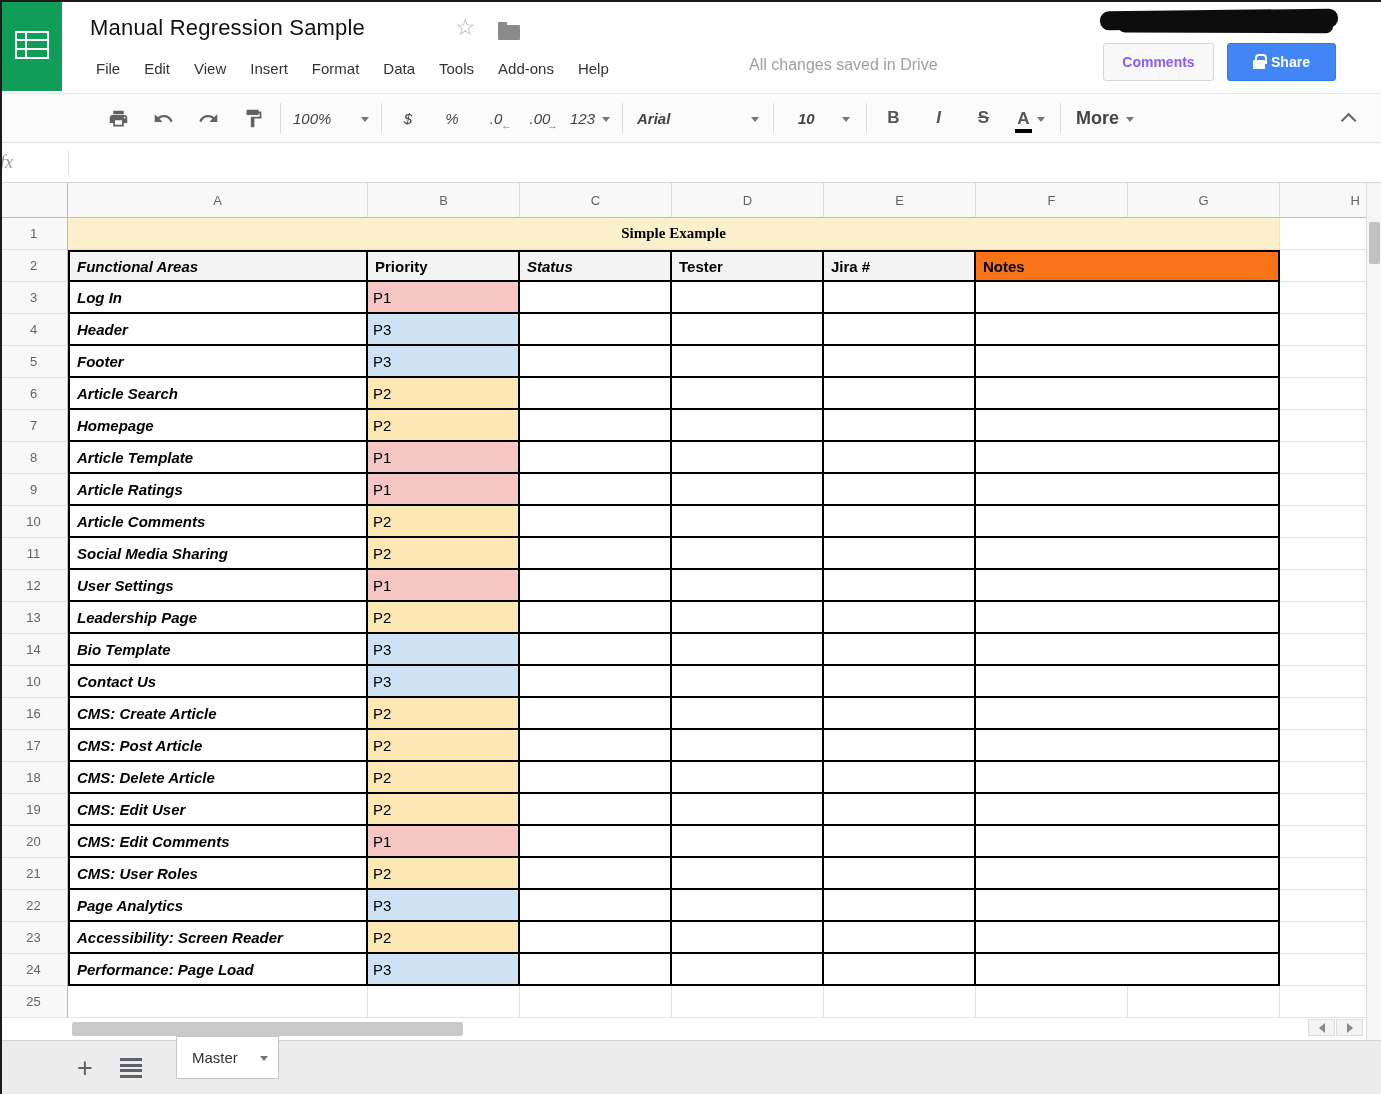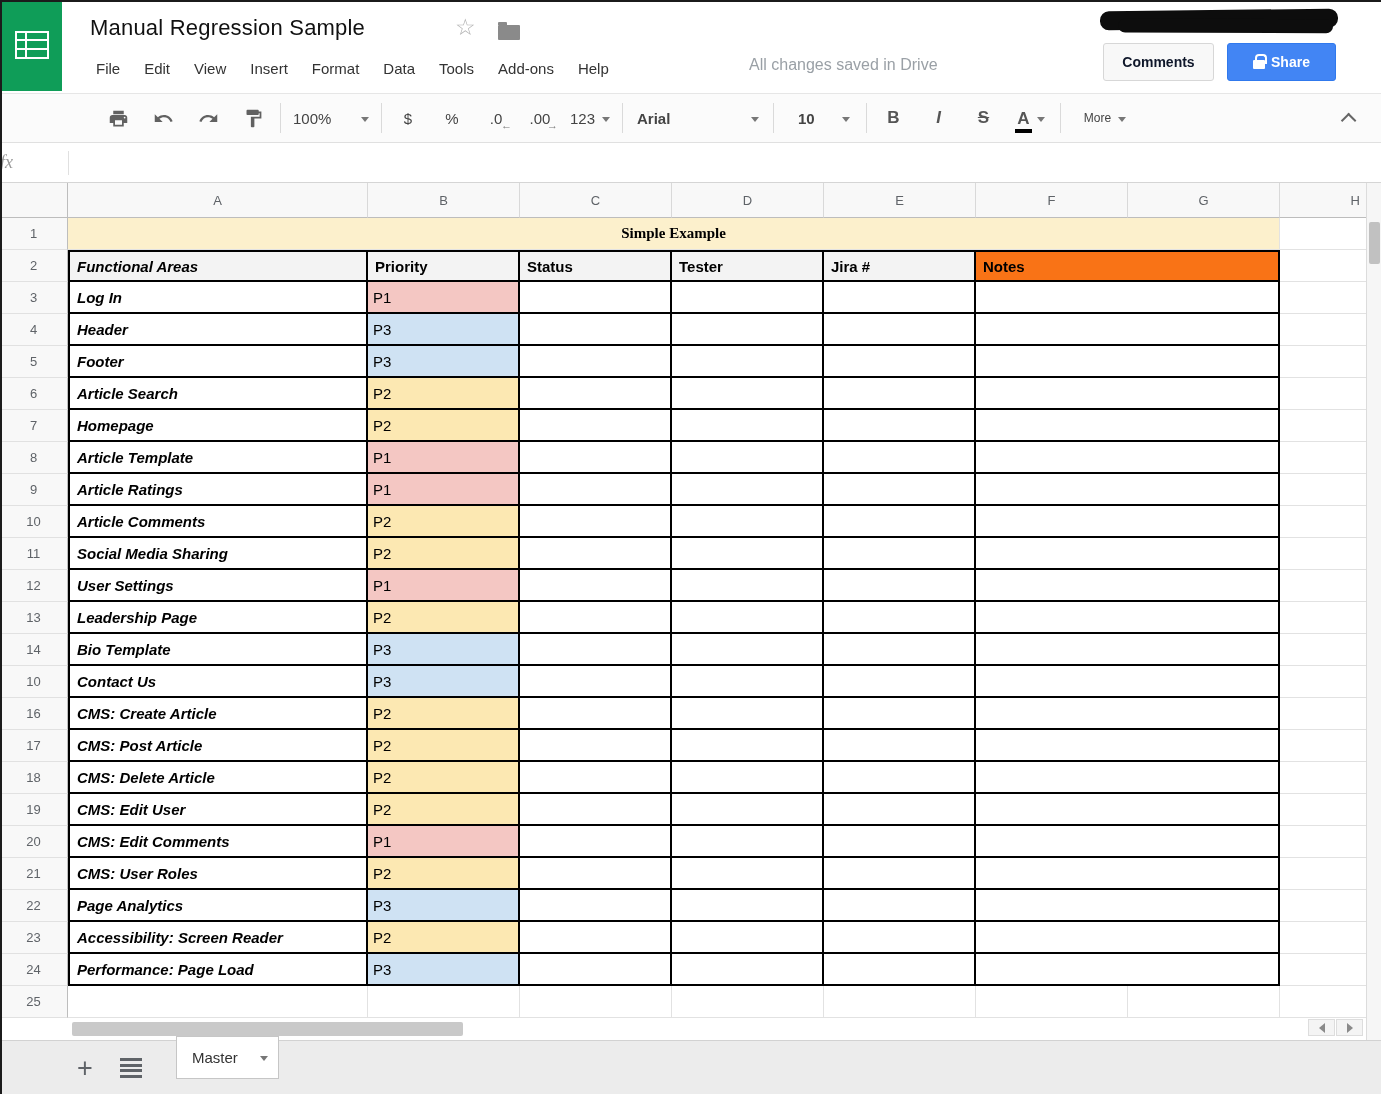--- a/index.html
+++ b/index.html
@@ -21,48 +21,48 @@
   .doc-title{position:absolute;left:90px;top:15px;font-size:22px;color:#111;letter-spacing:.2px;}
   .star-icon{position:absolute;left:455px;top:16px;font-size:23px;color:#b3b3b3;line-height:1;cursor:pointer;}
   .star-icon::after{content:"☆";}
   .folder-icon{position:absolute;left:498px;top:25px;width:22px;height:15px;background:#8a8a8a;border-radius:1px;cursor:pointer;}
   .folder-icon::before{content:"";position:absolute;top:-3px;left:0;width:9px;height:3px;background:#8a8a8a;border-radius:1px 1px 0 0;}
   .menu-bar{position:absolute;left:84px;top:54px;height:28px;display:flex;align-items:center;}
   .menu-item{padding:0 12px;font-size:15px;color:#333;cursor:pointer;}
   .save-status{position:absolute;left:749px;top:56px;font-size:16px;color:#9aa0a6;}
   .redacted{position:absolute;left:1100px;top:10px;width:238px;height:19px;background:#0d0d0d;border-radius:9px;transform:rotate(-.7deg);}
   .redacted::after{content:"";position:absolute;left:18px;top:9px;width:215px;height:14px;background:#0d0d0d;border-radius:7px;transform:rotate(.9deg);}
-  .btn-comments{position:absolute;left:1103px;top:43px;width:111px;height:38px;background:#f8f8f8;border:1px solid #d7d7d7;border-radius:3px;font-size:14px;font-weight:700;color:#0f172a;display:flex;align-items:center;justify-content:center;cursor:pointer;}
+  .btn-comments{position:absolute;left:1103px;top:43px;width:111px;height:38px;background:#f8f8f8;border:1px solid #d7d7d7;border-radius:3px;font-size:14px;font-weight:700;color:#8b5cf6;display:flex;align-items:center;justify-content:center;cursor:pointer;}
   .btn-share{position:absolute;left:1227px;top:43px;width:109px;height:38px;background:#4285F4;border:1px solid #3079ed;border-radius:3px;color:#fff;font-size:14px;font-weight:700;display:flex;align-items:center;justify-content:center;gap:6px;cursor:pointer;}
   .lock-icon{width:12px;height:9px;background:#fff;border-radius:1px;position:relative;margin-top:5px;}
   .lock-icon::before{content:"";position:absolute;top:-6px;left:2px;width:8px;height:8px;border:2px solid #fff;border-bottom:none;border-radius:4px 4px 0 0;}
 
   
   .tbar{position:absolute;top:93px;left:0;width:1381px;height:50px;background:#fbfbfb;border-top:1px solid #e6e6e6;border-bottom:1px solid #e0e0e0;display:flex;align-items:center;padding-left:96px;}
   .tb-btn{height:50px;display:flex;align-items:center;justify-content:center;color:#5f6368;cursor:pointer;}
   .tb-ic{width:45px;}
   .tb-ic svg{width:21px;height:21px;fill:#616161;}
   .tb-div{width:1px;height:30px;background:#dadada;margin:0 4px;}
-  .tb-txt{font-size:15px;color:#444;}
+  .tb-txt{font-size:15px;color:#444;font-style:italic;}
   .caret{width:0;height:0;border-left:4px solid transparent;border-right:4px solid transparent;border-top:5px solid #777;margin-left:7px;margin-top:2px;}
   .zoom-ctl{width:92px;padding:0 8px;justify-content:flex-start;}
   .zoom-ctl .tb-txt{flex:1;}
   .fmt{width:44px;position:relative;}
   .fmt .mini{position:absolute;font-size:11px;color:#777;bottom:12px;}
   .fmt .mini-l{left:27px;} .fmt .mini-r{left:29px;}
   .font-ctl{width:142px;padding:0 10px;justify-content:flex-start;}
   .font-ctl .tb-txt{flex:1;font-weight:700;}
   .size-ctl{width:84px;padding:0 12px;justify-content:flex-start;}
   .size-ctl .tb-txt{flex:1;font-weight:700;padding-left:8px;}
   .b-bold{font-weight:800;font-size:17px;color:#555;}
   .b-italic{font-style:italic;font-size:17px;font-weight:700;color:#555;}
   .b-strike{text-decoration:line-through;font-size:17px;font-weight:700;color:#555;}
   .b-color{font-size:17px;font-weight:700;color:#555;position:relative;line-height:1;}
   .b-color::after{content:"";position:absolute;left:-2px;bottom:-6px;width:17px;height:4px;background:#000;}
-  .more-ctl{width:80px;font-weight:400;font-size:12px;color:#444;}
+  .more-ctl{width:80px;font-weight:700;font-size:18px;color:#444;}
   .tb-spacer{flex:1;}
   .collapse-ctl{width:70px;}
   .chev-up{width:11px;height:11px;border-top:2px solid #666;border-right:2px solid #666;transform:rotate(-45deg) translateY(3px);}
 
   
   .fbar{position:absolute;top:143px;left:0;width:1381px;height:40px;background:#fff;border-bottom:1px solid #d5d5d5;display:flex;align-items:center;}
   .fx{width:68px;text-align:left;font-family:"Liberation Serif", serif;font-style:italic;font-size:18px;color:#9a9a9a;}
   .fbar-sep{width:1px;height:24px;background:#e0e0e0;}
   .fbar-input{flex:1;height:100%;border:none;outline:none;font-size:14px;padding:0 10px;background:transparent;}
 
@@ -245,21 +245,21 @@
   <div>
       <div class="g-row">
         <div class="row-num">1</div>
         <div class="cell w-m cell-title" style="background: rgb(252, 240, 204);">Simple Example</div>
         <div class="h-fill"></div>
       </div>
       <div class="g-row">
         <div class="row-num">2</div>
         <div class="cell cell-th tb tb-top w-a tb-left" style="background: rgb(243, 243, 243);">Functional Areas</div>
         <div class="cell cell-th tb tb-top w-s" style="background: rgb(243, 243, 243);">Priority</div>
-        <div class="cell cell-th tb tb-top w-s" style="background: rgb(243, 243, 243);">Status</div>
+        <div class="cell cell-th tb tb-top w-s" style="background: rgb(243, 243, 243); font-style: italic;">Status</div>
         <div class="cell cell-th tb tb-top w-s" style="background: rgb(243, 243, 243);">Tester</div>
         <div class="cell cell-th tb tb-top w-s" style="background: rgb(243, 243, 243);">Jira #</div>
         <div class="cell cell-th tb tb-top w-n" style="background: #f97316;">Notes</div>
         <div class="h-fill"></div>
       </div>
       <div class="g-row">
         <div class="row-num">3</div>
         <div class="cell cell-a tb tb-left w-a">Log In</div>
         <div class="cell cell-p tb w-s" style="background: rgb(244, 199, 195);">P1</div>
         <div class="cell tb w-s"></div>

